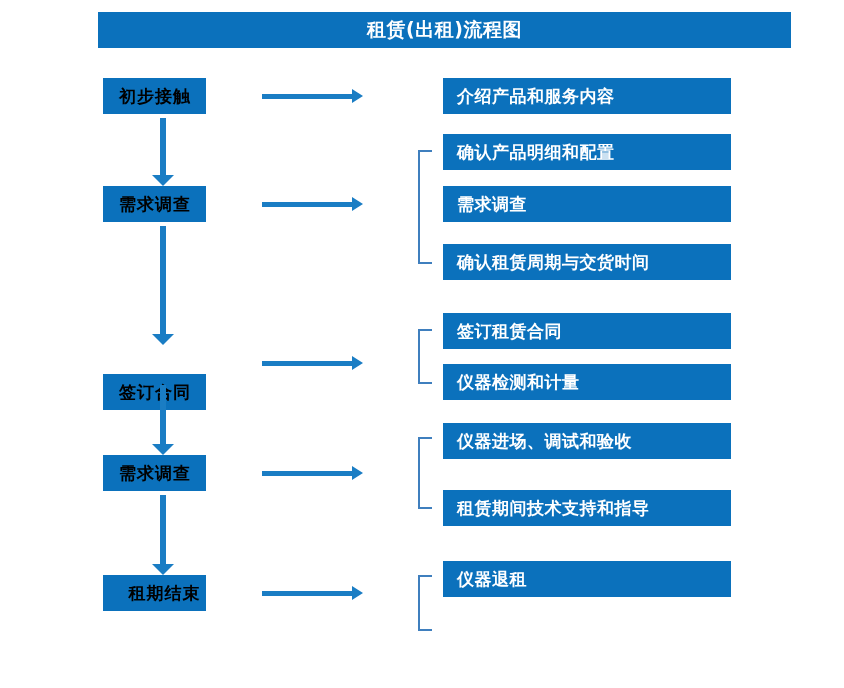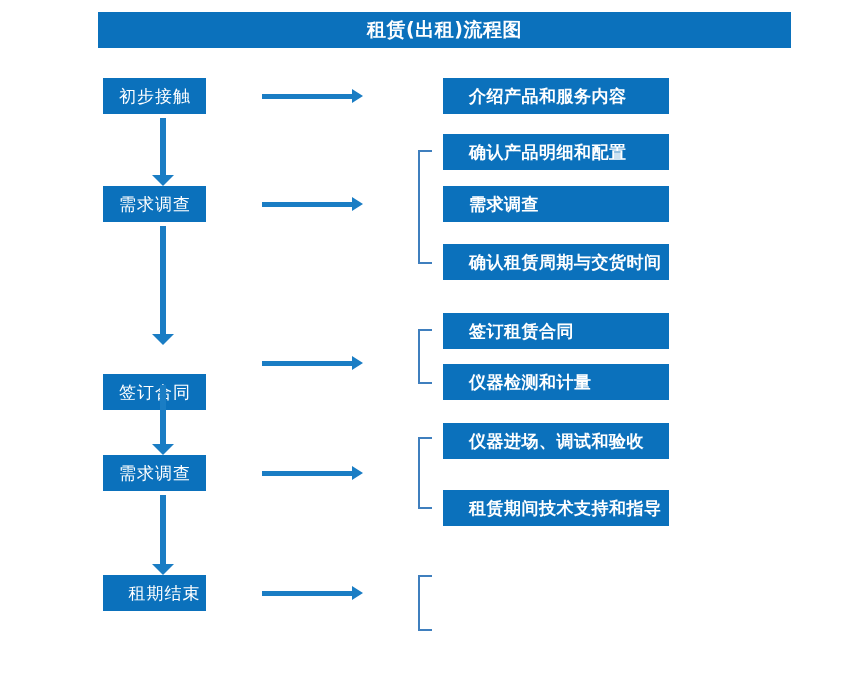--- a/index.html
+++ b/index.html
@@ -30,47 +30,47 @@
     align-items: center;
     justify-content: center;
     font-size: 19px;
     font-weight: bold;
     letter-spacing: 0.5px;
   }
   .stage-box {
     position: absolute;
     height: 36px;
     background: #0b71bc;
-    color: #ffffff;
+    color: #000000;
     display: flex;
     align-items: center;
     font-size: 17px;
-    font-weight: normal;
+    font-weight: bold;
     letter-spacing: 1px;
     box-sizing: border-box;
   }
   .stage-left {
     left: 103px;
     width: 103px;
     justify-content: center;
     padding-left: 1px;
   }
   .task-box {
     position: absolute;
     left: 443px;
-    width: 226px;
+    width: 288px;
     height: 36px;
     background: #0b71bc;
     color: #ffffff;
     display: flex;
     align-items: center;
     font-size: 17px;
     font-weight: bold;
     letter-spacing: 0.5px;
-    padding-left: 26px;
+    padding-left: 14px;
     box-sizing: border-box;
   }
   
   .v-arrow {
     position: absolute;
     left: 152px;
     width: 22px;
   }
   .v-arrow .shaft {
     position: absolute;
@@ -203,15 +203,16 @@
   <div class="task-box" style="top:244px;">确认租赁周期与交货时间</div>
 
   <div class="task-box" style="top:313px;">签订租赁合同</div>
 
   <div class="task-box" style="top:364px;">仪器检测和计量</div>
 
   <div class="task-box" style="top:423px;">仪器进场、调试和验收</div>
 
   <div class="task-box" style="top:490px;">租赁期间技术支持和指导</div>
 
+  <div class="task-box" style="top:561px;">仪器退租</div>
 
 
 </div>
 
 </body></html>

